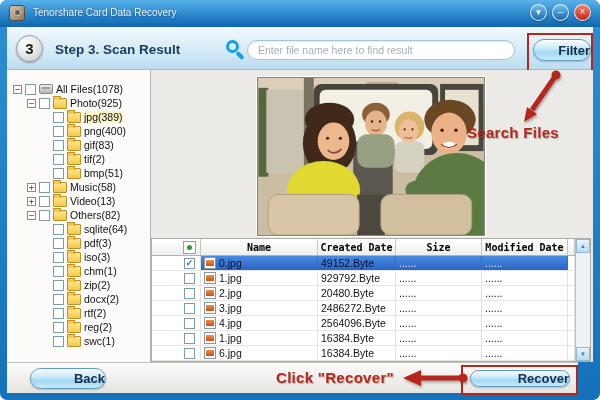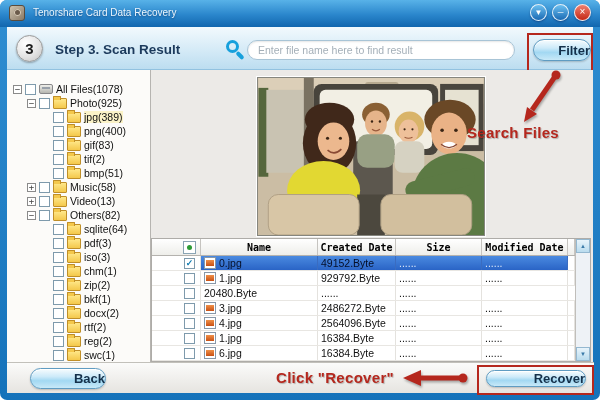--- a/index.html
+++ b/index.html
@@ -87,21 +87,21 @@
   .ficon::before { content:""; position:absolute; left:1px; top:2px; width:8px; height:6px;
     background:linear-gradient(#f09048,#c85014); }
   .sall { width:13px; height:13px; border:1px solid #8aa4b4; background:#fff; display:flex; align-items:center; justify-content:center; }
   .sall .dot { width:5px; height:5px; border-radius:50%; background:#2c9a34; }
   .vscroll { position:absolute; right:0; top:0; bottom:0; width:15px; background:#eef2f6; border-left:1px solid #c0beba; }
   .sbtn { position:absolute; left:0; right:0; height:14px; background:linear-gradient(#e8f4fb,#badcee);
     border:1px solid #94b8d0; font-size:6px; color:#3a7aa8; text-align:center; line-height:12px; }
   .sbtn.up { top:0; } .sbtn.down { bottom:0; }
 
   
-  .footer { position:absolute; left:7px; right:6px; top:362px; height:31px;
+  .footer { position:absolute; left:7px; right:22px; top:362px; height:31px;
     background:linear-gradient(#fbfbfa,#e6e4e0); border-top:1px solid #c2c0ba; }
   .back-btn { position:absolute; left:23px; top:5px; width:76px; height:21px; }
   .recover-box { position:absolute; right:0; top:2px; width:117px; height:30px; border:2px solid var(--ann); }
   .recover-btn { position:absolute; right:8px; top:7px; width:100px; height:17px; }
 
   
   .ann-text { position:absolute; font-size:15px; font-weight:bold; color:var(--ann);
     text-shadow:1px 1px 1px rgba(0,0,0,.25); letter-spacing:.3px; }
   .search-files-text { left:467px; top:124px; }
   .click-recover-text { left:276px; top:369px; }
@@ -218,26 +218,20 @@
 
     <span class="cb"></span>
     <span class="node-icon folder"></span>
     <span class="lbl">chm(1)</span>
   </div>
         <div class="tree-item lv2">
 
     <span class="cb"></span>
     <span class="node-icon folder"></span>
     <span class="lbl">zip(2)</span>
-  </div>
-        <div class="tree-item lv2">
-
-    <span class="cb"></span>
-    <span class="node-icon folder"></span>
-    <span class="lbl">bkf(1)</span>
   </div>
         <div class="tree-item lv2">
 
     <span class="cb"></span>
     <span class="node-icon folder"></span>
     <span class="lbl">docx(2)</span>
   </div>
         <div class="tree-item lv2">
 
     <span class="cb"></span>
@@ -347,20 +341,24 @@
               </span>
     <span class="c sel">929792.Byte</span>
     <span class="c sel dots">......</span>
     <span class="c sel dots">......</span>
     <span class="c"></span>
   </div>
             <div class="trow">
     <span class="c cb-cell">
                 <span class="rcb"></span>
               </span>
+    <span class="c sel name-cell">
+                <span class="ficon"></span>
+                <span>2.jpg</span>
+              </span>
     <span class="c sel">20480.Byte</span>
     <span class="c sel dots">......</span>
     <span class="c sel dots">......</span>
     <span class="c"></span>
   </div>
             <div class="trow">
     <span class="c cb-cell">
                 <span class="rcb"></span>
               </span>
     <span class="c sel name-cell">

